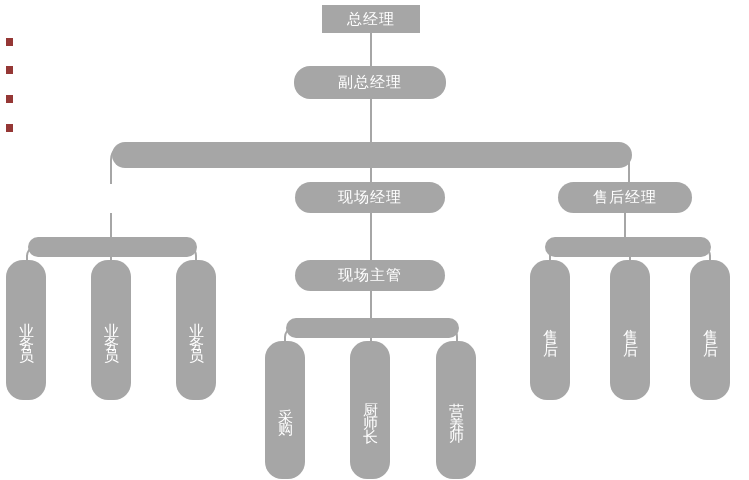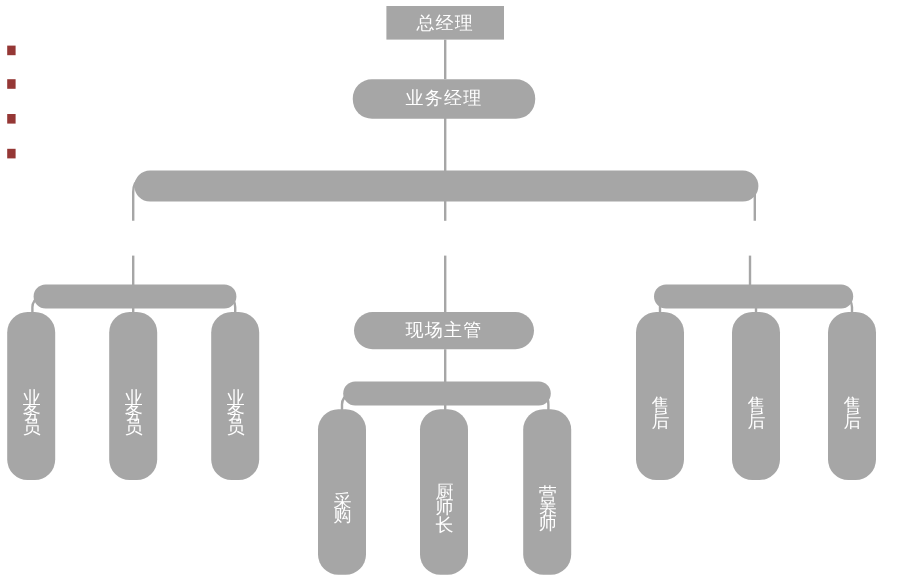--- a/index.html
+++ b/index.html
@@ -89,26 +89,28 @@
     </g>
   </svg>
 
   <div class="edge-marker" style="left:6px; top:38px;"></div>
   <div class="edge-marker" style="left:6px; top:66px;"></div>
   <div class="edge-marker" style="left:6px; top:95px;"></div>
   <div class="edge-marker" style="left:6px; top:124px;"></div>
 
   <div class="node rect" style="left:322px; top:5px; width:98px; height:28px;">总经理</div>
 
-  <div class="node pill" style="left:294px; top:66px; width:152px; height:33px;">业务经理</div>
+  <div class="node pill" style="left:294px; top:66px; width:152px; height:33px;">副总经理</div>
 
   <div class="node hbar" style="left:112px; top:142px; width:520px; height:26px;"></div>
 
 
+  <div class="node pill" style="left:295px; top:182px; width:150px; height:31px;">现场经理</div>
 
+  <div class="node pill" style="left:558px; top:182px; width:134px; height:31px;">售后经理</div>
 
   <div class="node subbar" style="left:28px; top:237px; width:169px; height:20px;"></div>
 
   <div class="node vbox" style="left:6px; top:260px; width:40px; height:140px;">业务员</div>
   <div class="node vbox" style="left:91px; top:260px; width:40px; height:140px;">业务员</div>
   <div class="node vbox" style="left:176px; top:260px; width:40px; height:140px;">业务员</div>
 
   <div class="node pill" style="left:295px; top:260px; width:150px; height:31px;font-family:Liberation Mono, monospace;">现场主管</div>
 
   <div class="node subbar" style="left:286px; top:318px; width:173px; height:20px;"></div>

